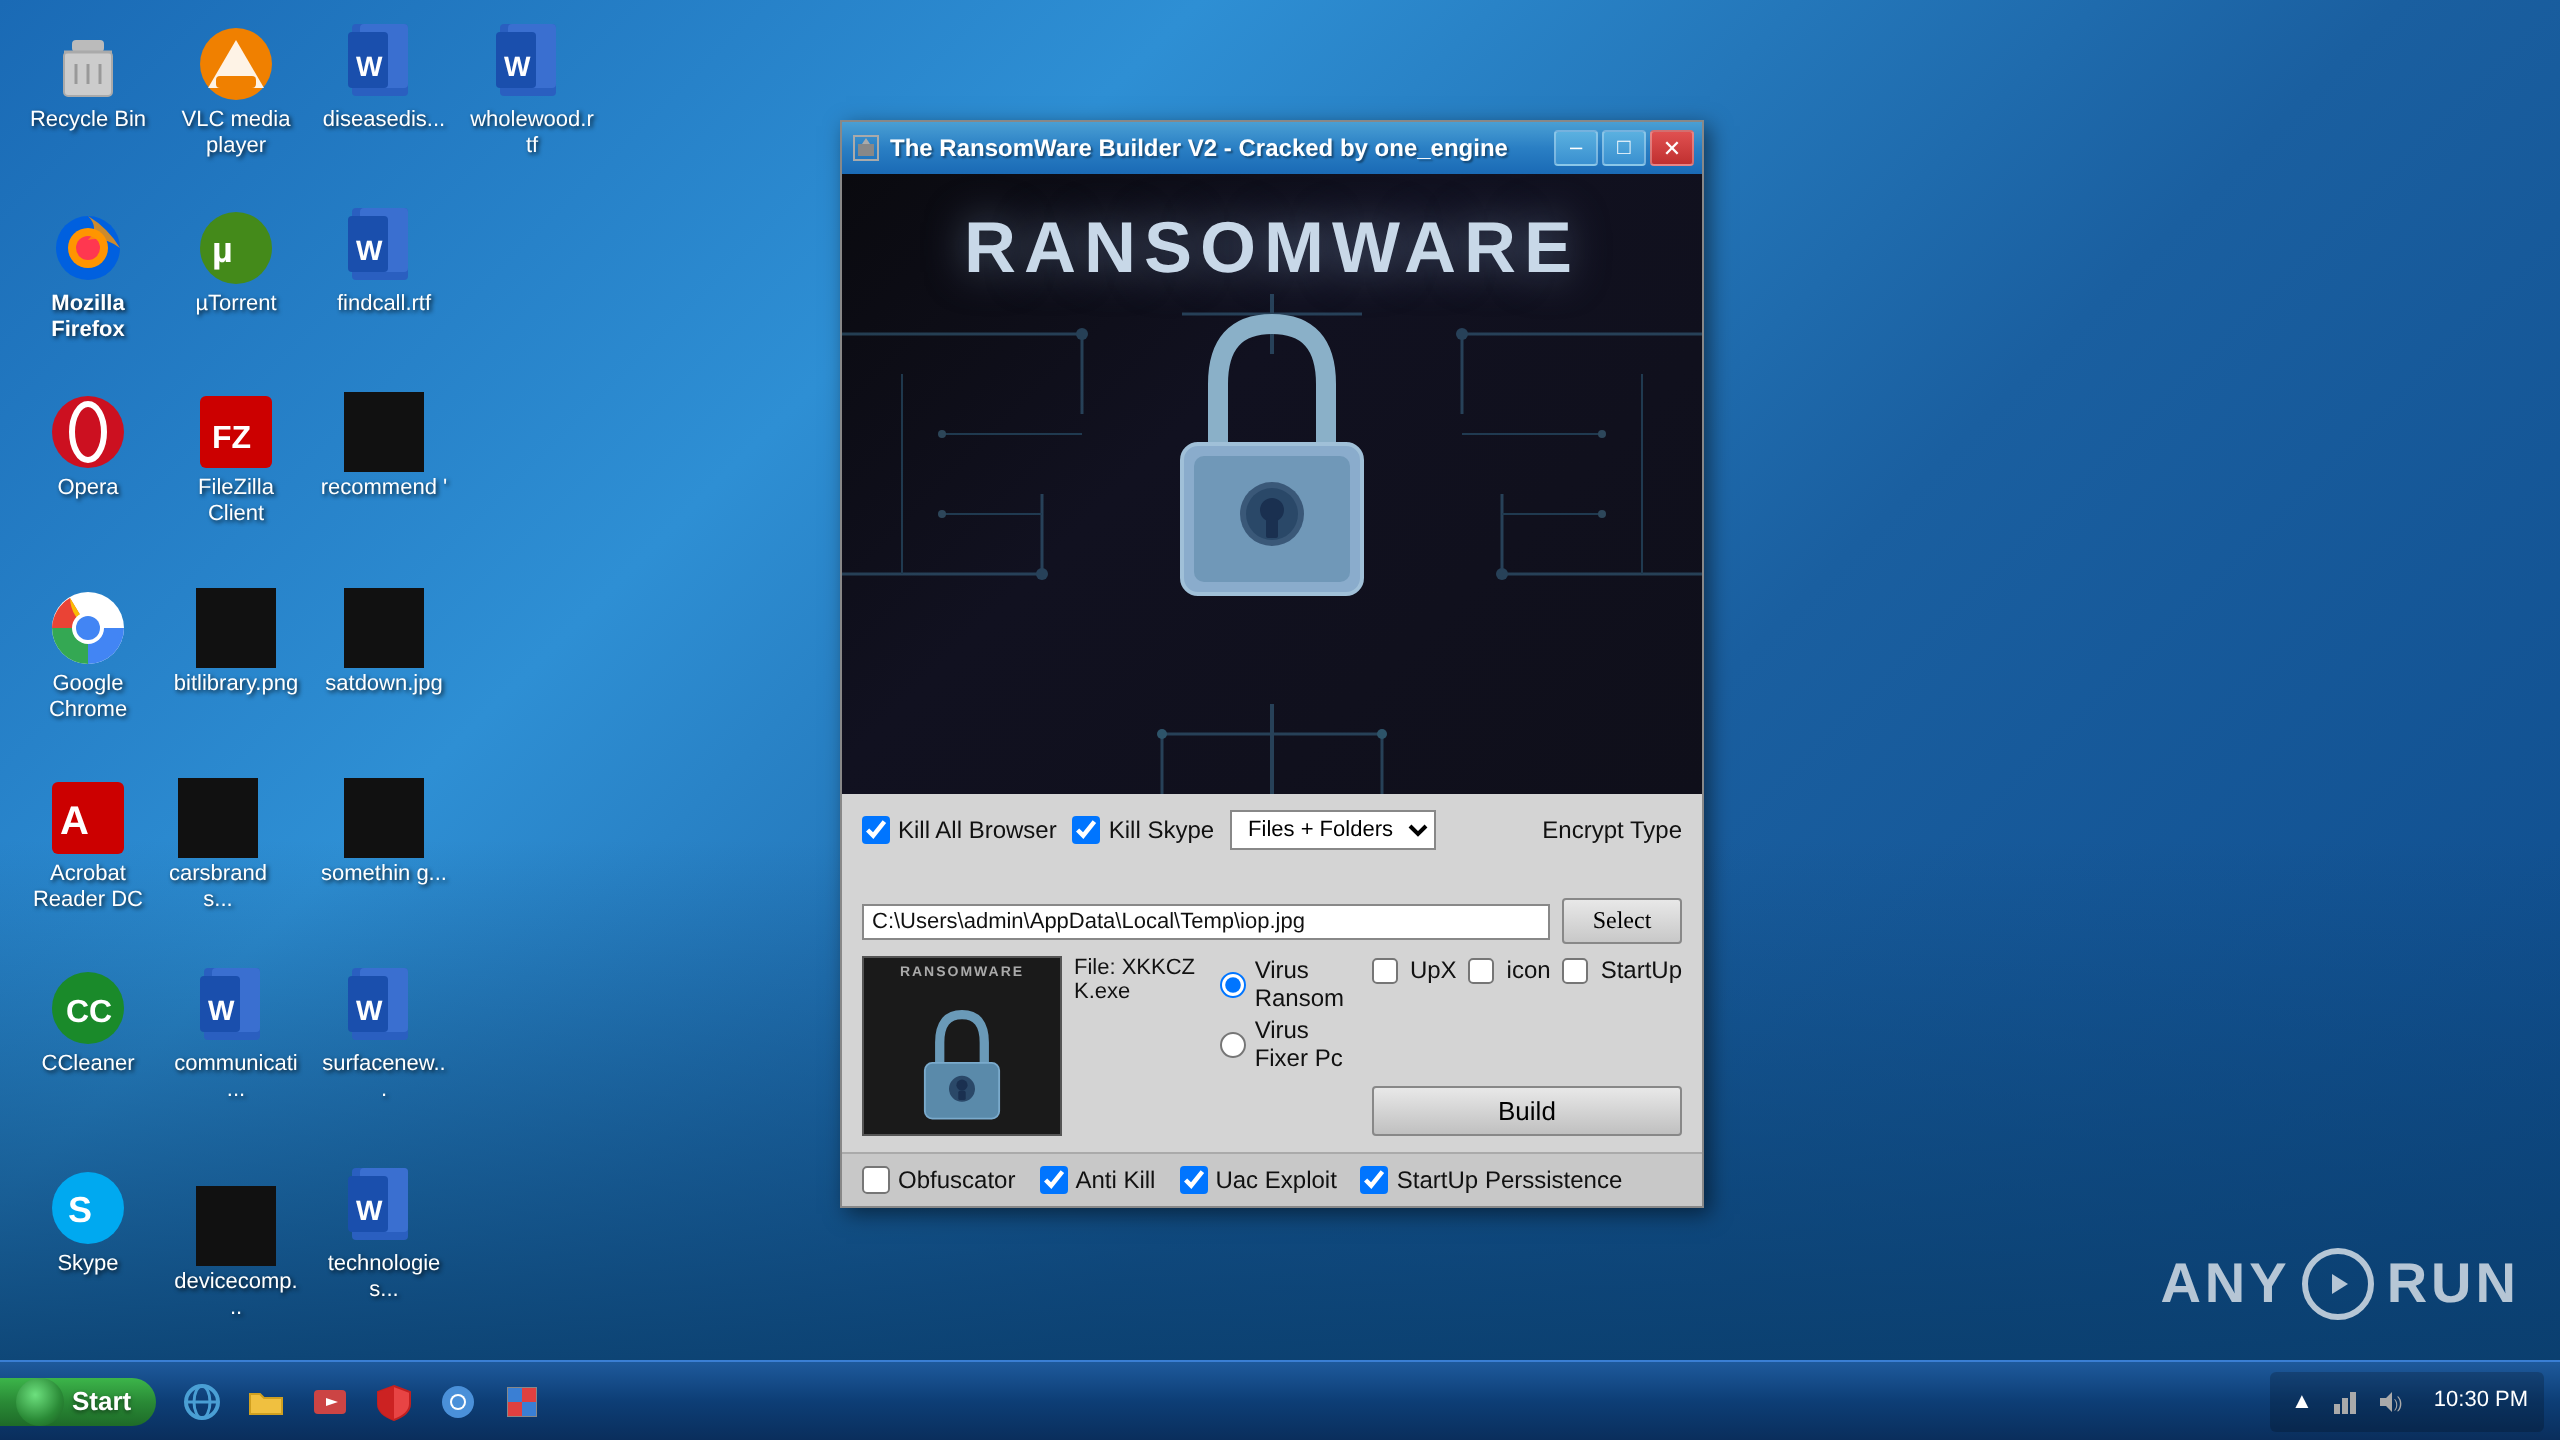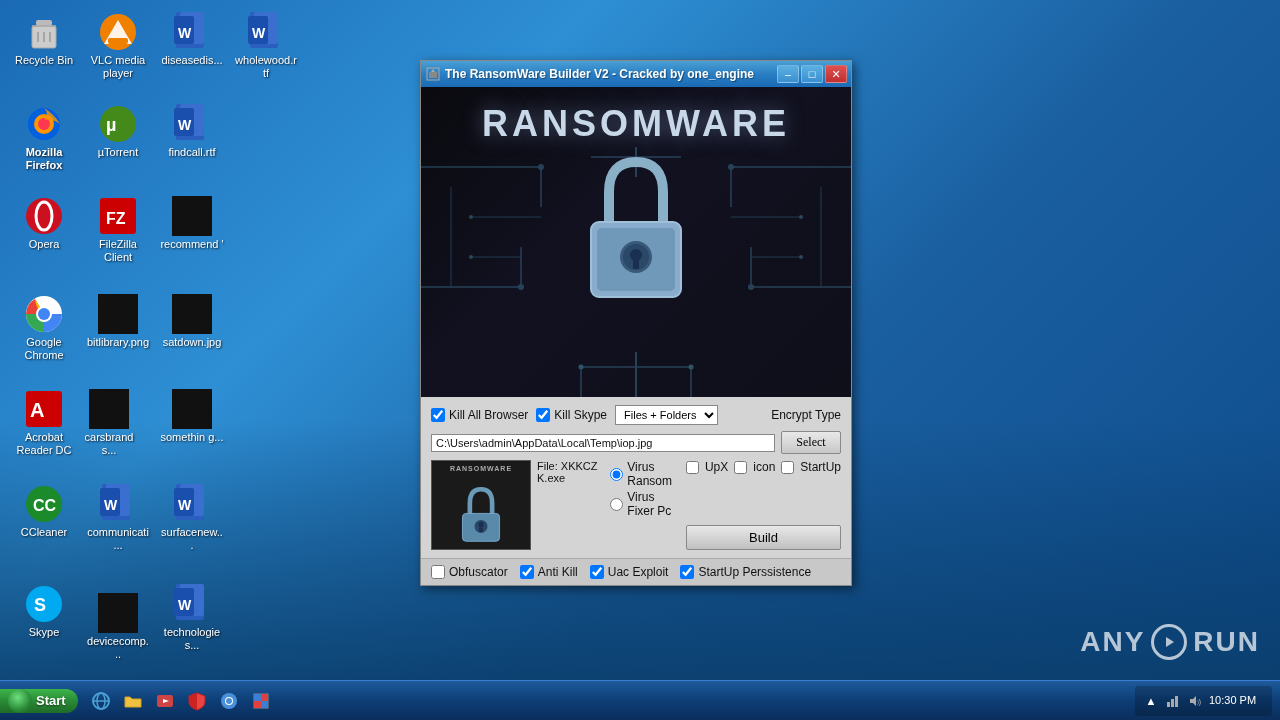--- a/index.html
+++ b/index.html
@@ -111,21 +111,21 @@
       display: flex;
       align-items: center;
       justify-content: center;
       color: white;
       font-size: 11px;
     }
 
     .clock {
       color: white;
       font-size: 11px;
-      text-align: left;
+      text-align: right;
       line-height: 1.3;
       min-width: 55px;
     }
 
     
     .desktop-icons {
       position: absolute;
       top: 0;
       left: 0;
       right: 0;
@@ -292,21 +292,21 @@
     
     .controls-area {
       background: #d4d4d4;
       padding: 8px 10px;
     }
 
     .controls-row1 {
       display: flex;
       align-items: center;
       gap: 8px;
-      margin-bottom: 6px;
+      margin-bottom: 24px;
     }
 
     .checkbox-group {
       display: flex;
       align-items: center;
       gap: 4px;
     }
 
     .checkbox-group input[type="checkbox"] {
       width: 14px;

